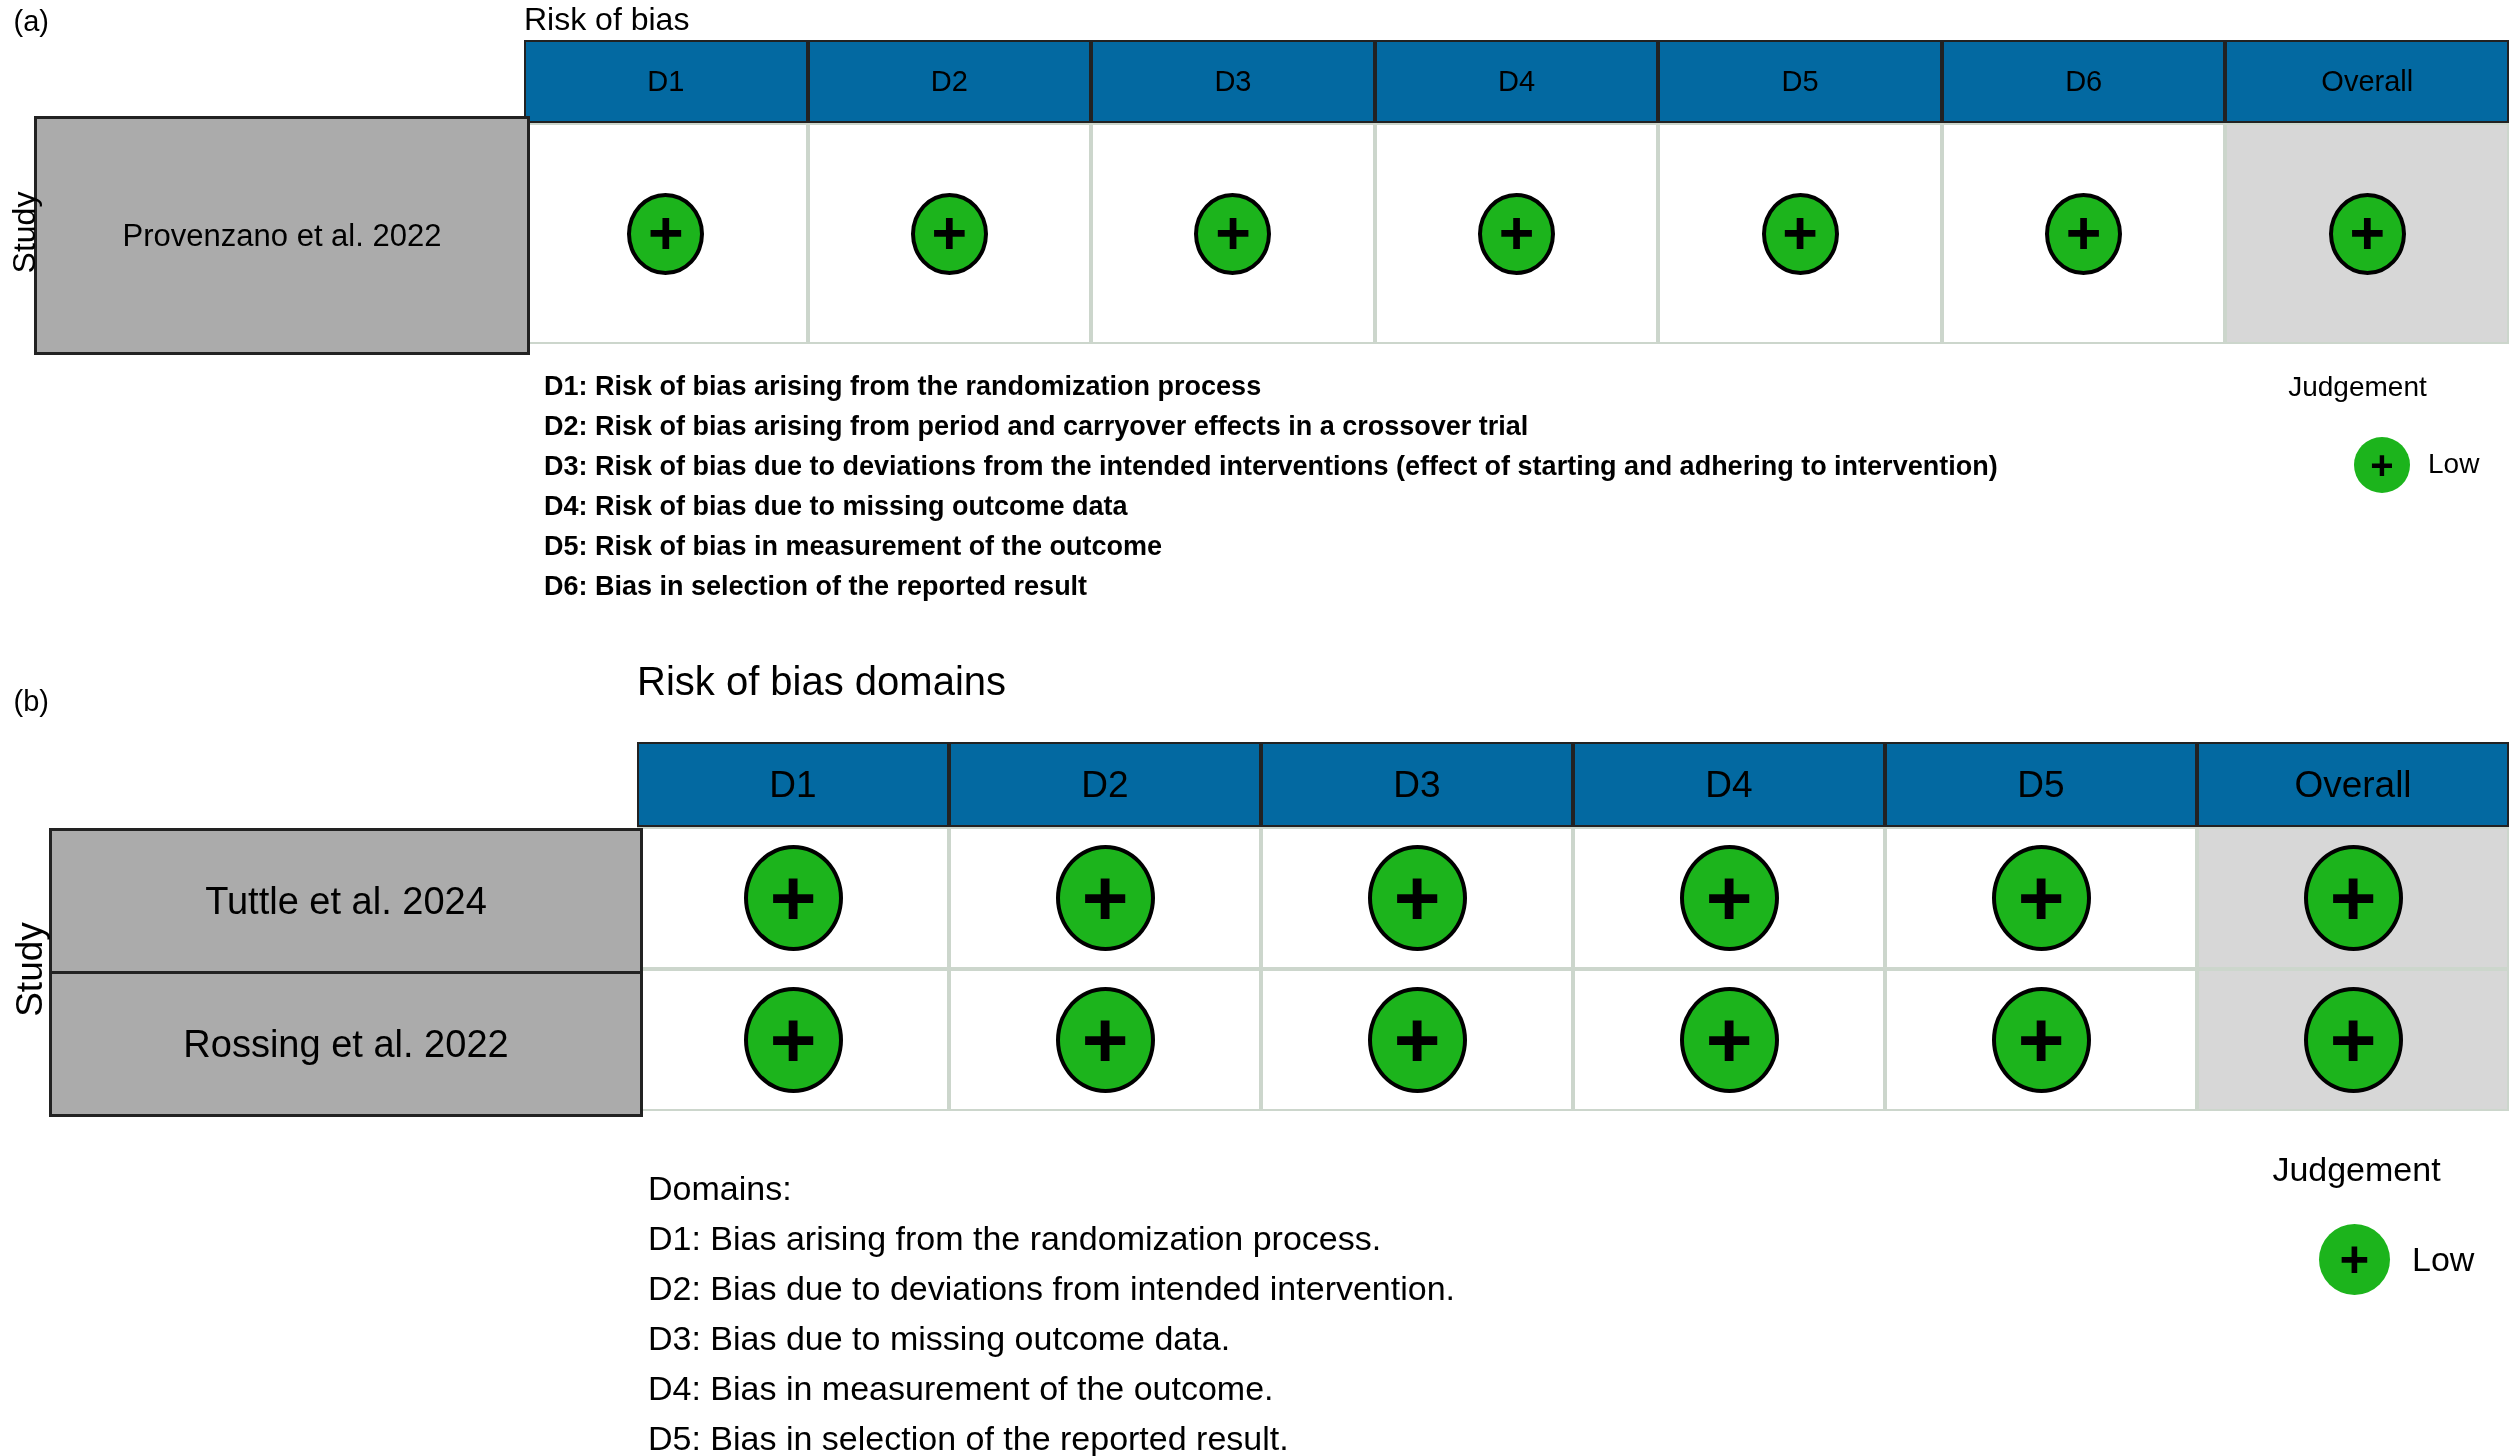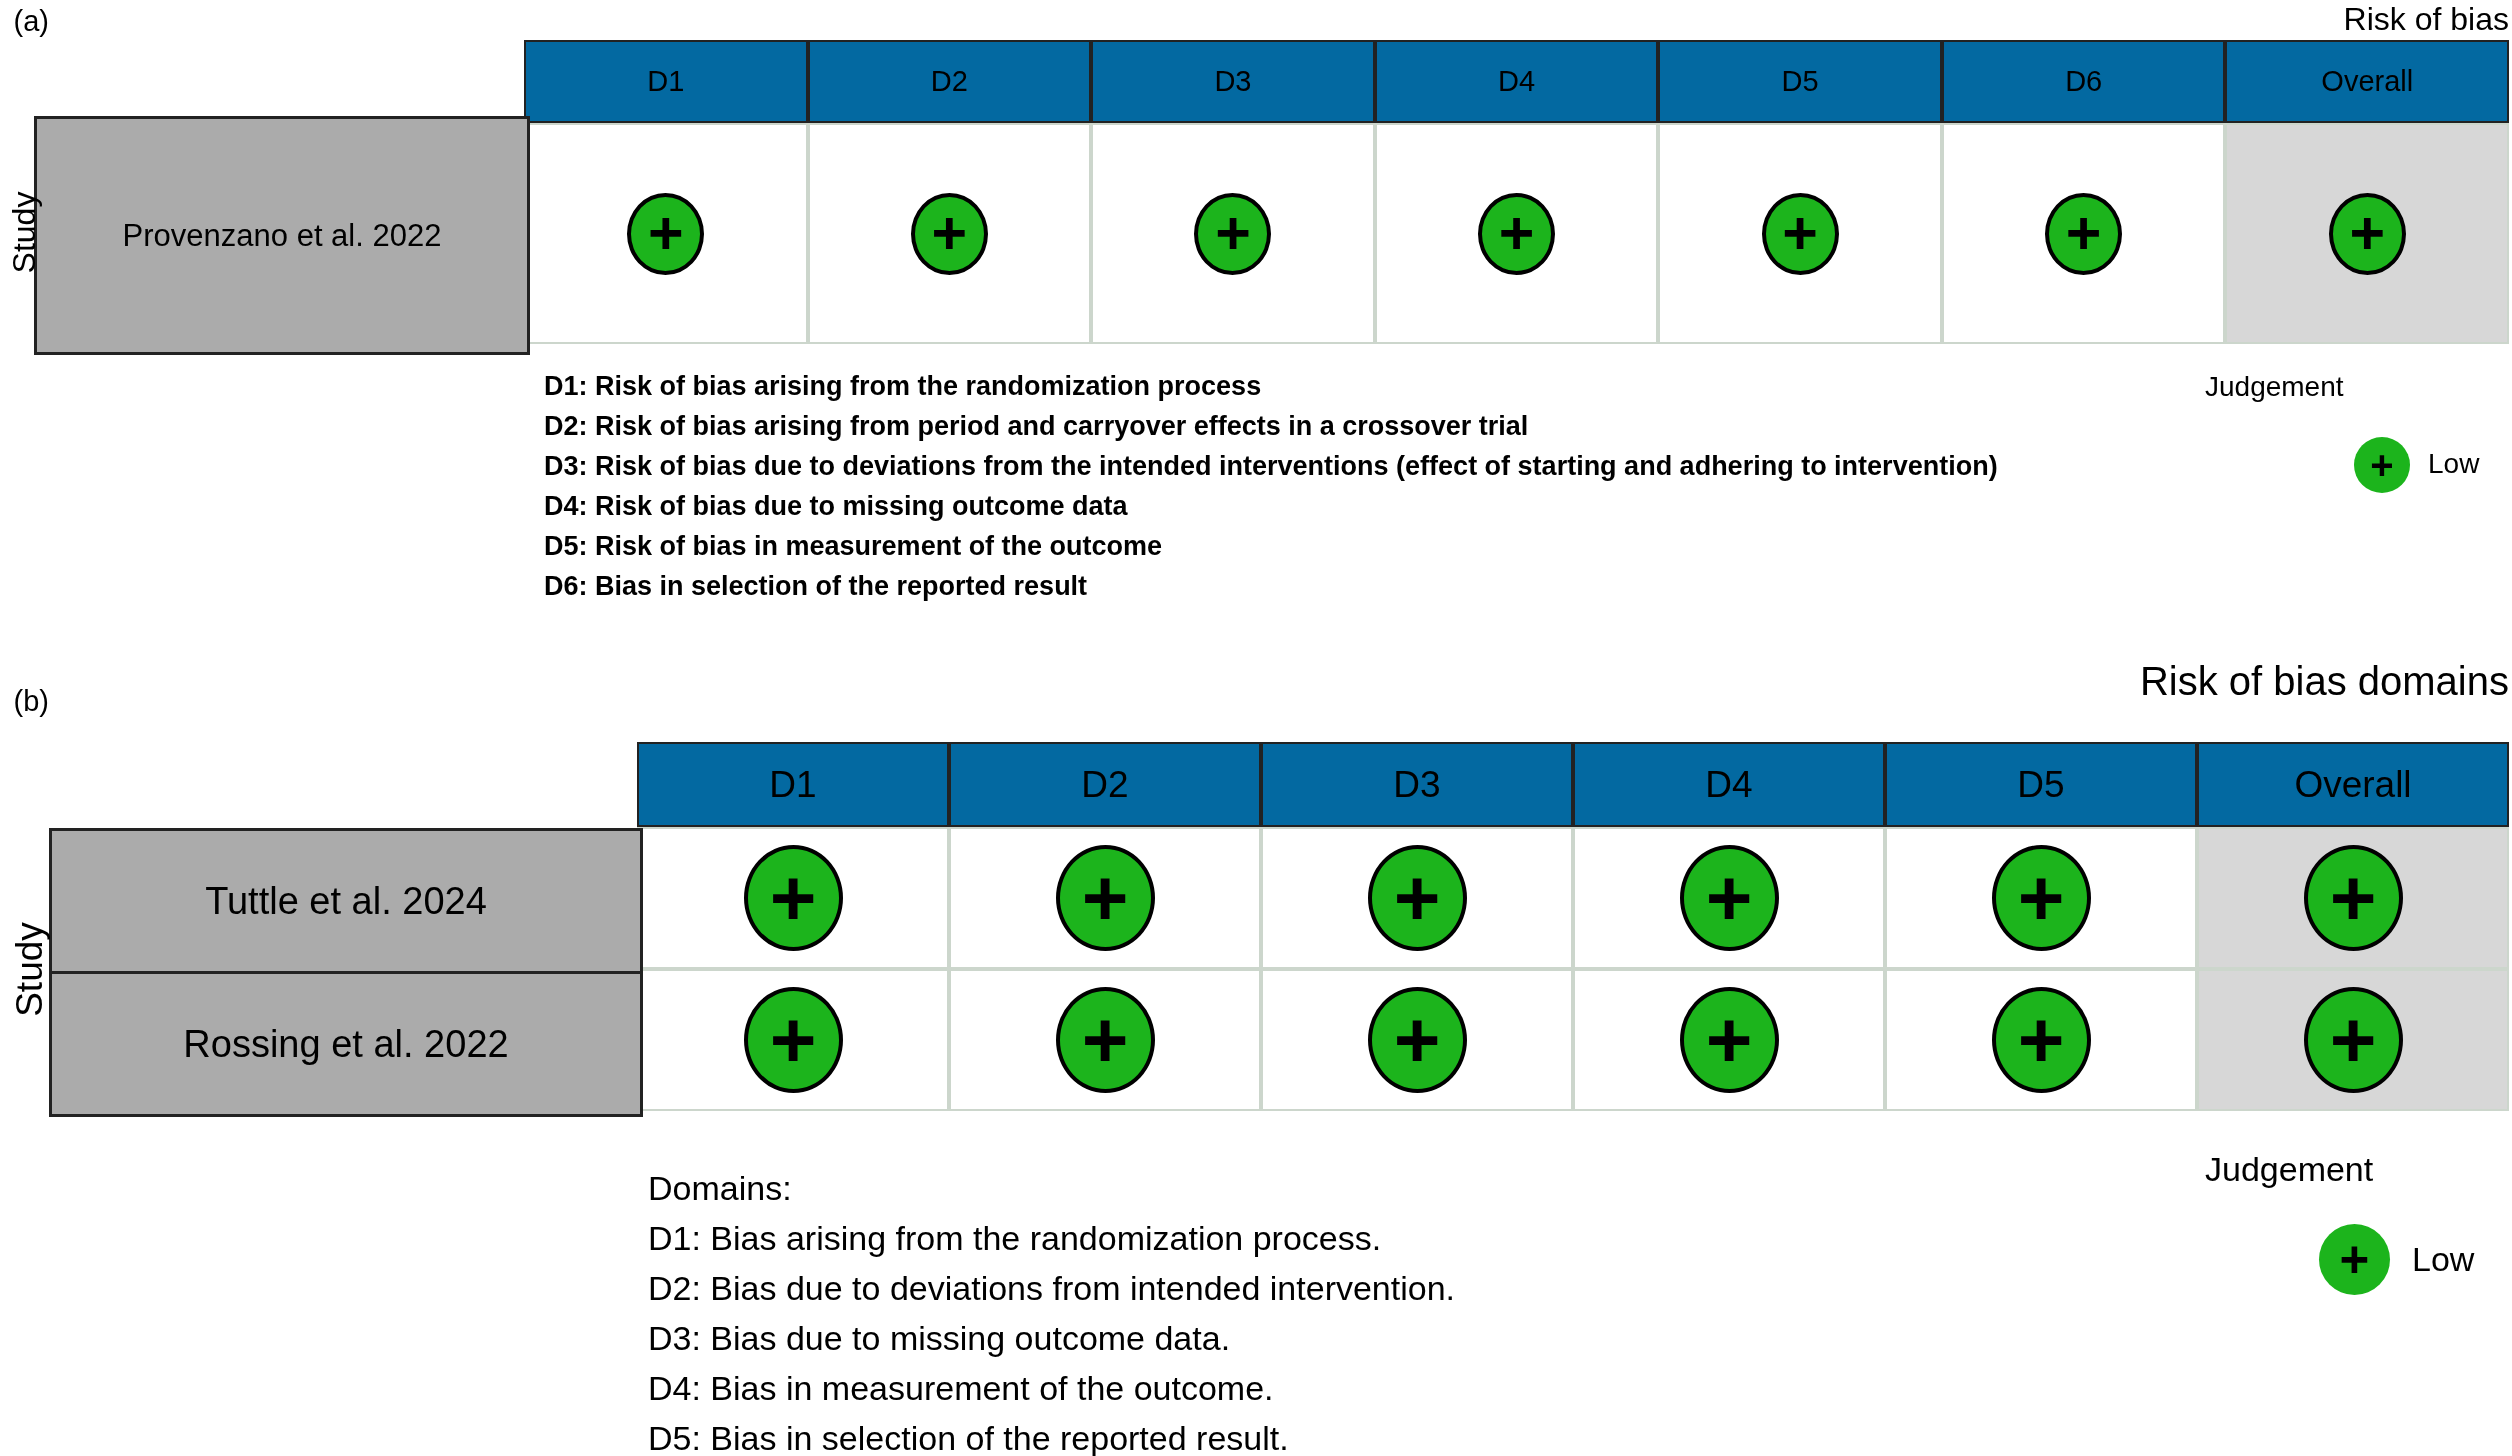--- a/index.html
+++ b/index.html
@@ -41,25 +41,25 @@
   .circle-a{width:69px;height:74px;border-width:4.3px;font-size:61px;}
   .circle-b{width:91px;height:98px;font-size:80px;}
   .legend-circle{
     border-radius:50%;background:#1cb41c;color:#000;
     display:flex;align-items:center;justify-content:center;
     font-weight:bold;line-height:1;
   }
 
   .vlabel{display:flex;align-items:center;justify-content:center;transform:rotate(-90deg);}
 
-  .title{text-align:right;}
+  .title{text-align:left;}
   .footnote{white-space:nowrap;}
   .fn-a{font-size:27px;line-height:40px;}
   .fn-b{font-size:34px;line-height:50px;}
-  .right{text-align:left;}
+  .right{text-align:center;}
 </style>
 </head>
 <body>
 
 <div class="canvas">
 
   <div class="abs" style="left:13.5px;top:4.9px;font-size:29px;">(a)</div>
 
   <div class="abs title" style="left:524px;top:1.2px;width:1985px;font-size:32px;">Risk of bias</div>
 

